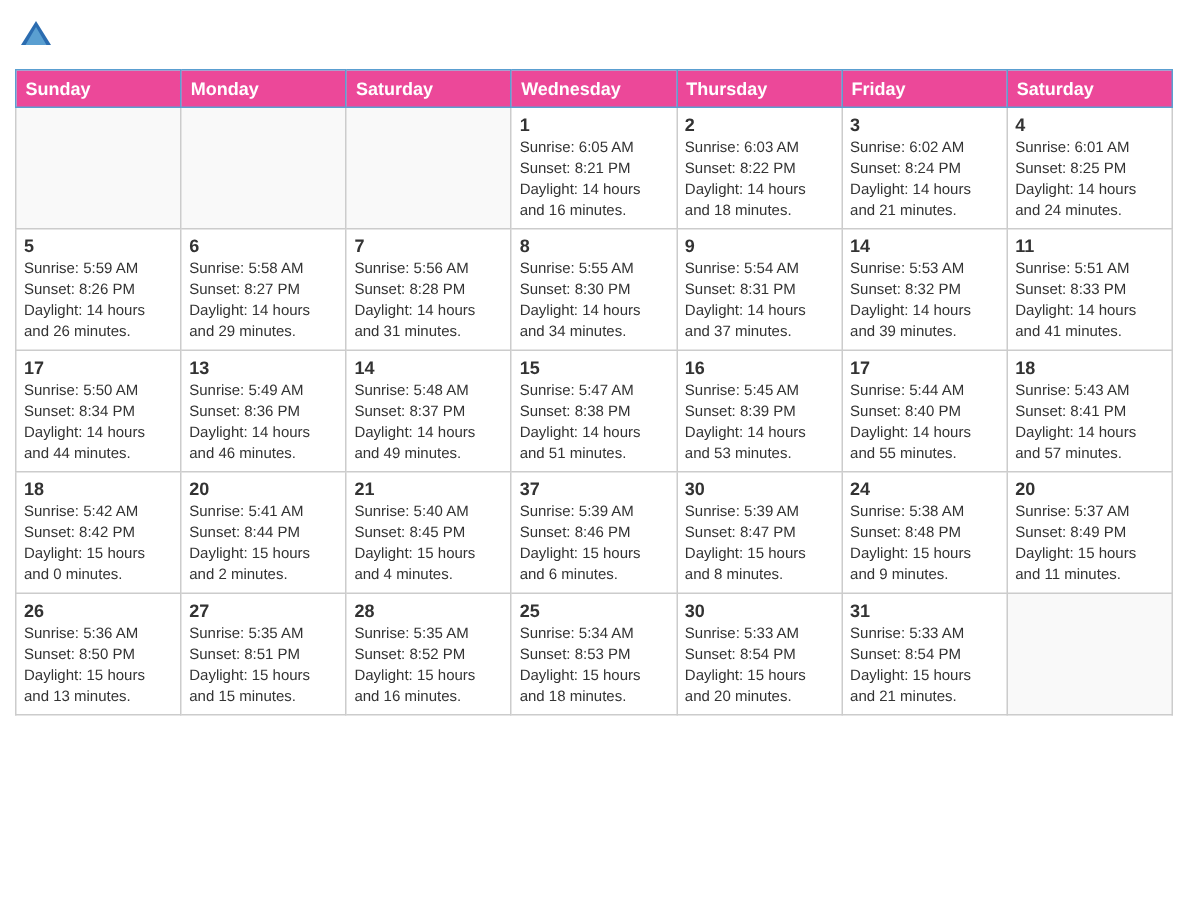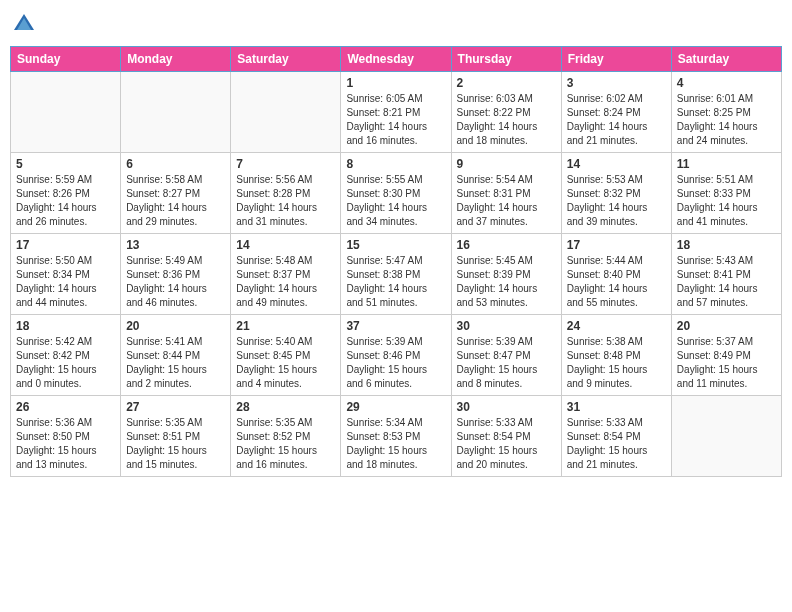--- a/index.html
+++ b/index.html
@@ -182,21 +182,21 @@
           </td>
           <td>
             <div class="day-num">27</div>
             <div class="day-info">Sunrise: 5:35 AM<br>Sunset: 8:51 PM<br>Daylight: 15 hours and 15 minutes.</div>
           </td>
           <td>
             <div class="day-num">28</div>
             <div class="day-info">Sunrise: 5:35 AM<br>Sunset: 8:52 PM<br>Daylight: 15 hours and 16 minutes.</div>
           </td>
           <td>
-            <div class="day-num">29</div>
+            <div class="day-num">25</div>
             <div class="day-info">Sunrise: 5:34 AM<br>Sunset: 8:53 PM<br>Daylight: 15 hours and 18 minutes.</div>
           </td>
           <td>
             <div class="day-num">30</div>
             <div class="day-info">Sunrise: 5:33 AM<br>Sunset: 8:54 PM<br>Daylight: 15 hours and 20 minutes.</div>
           </td>
           <td>
             <div class="day-num">31</div>
             <div class="day-info">Sunrise: 5:33 AM<br>Sunset: 8:54 PM<br>Daylight: 15 hours and 21 minutes.</div>
           </td>

